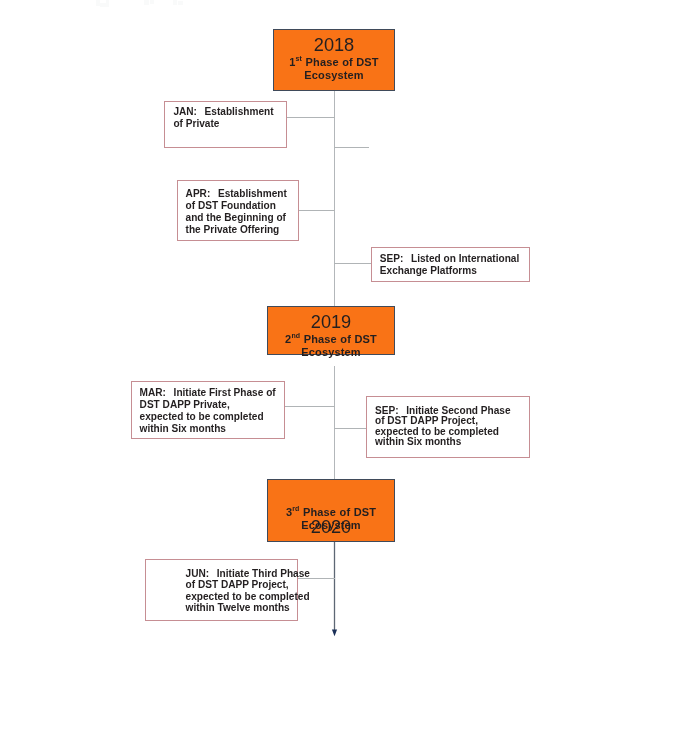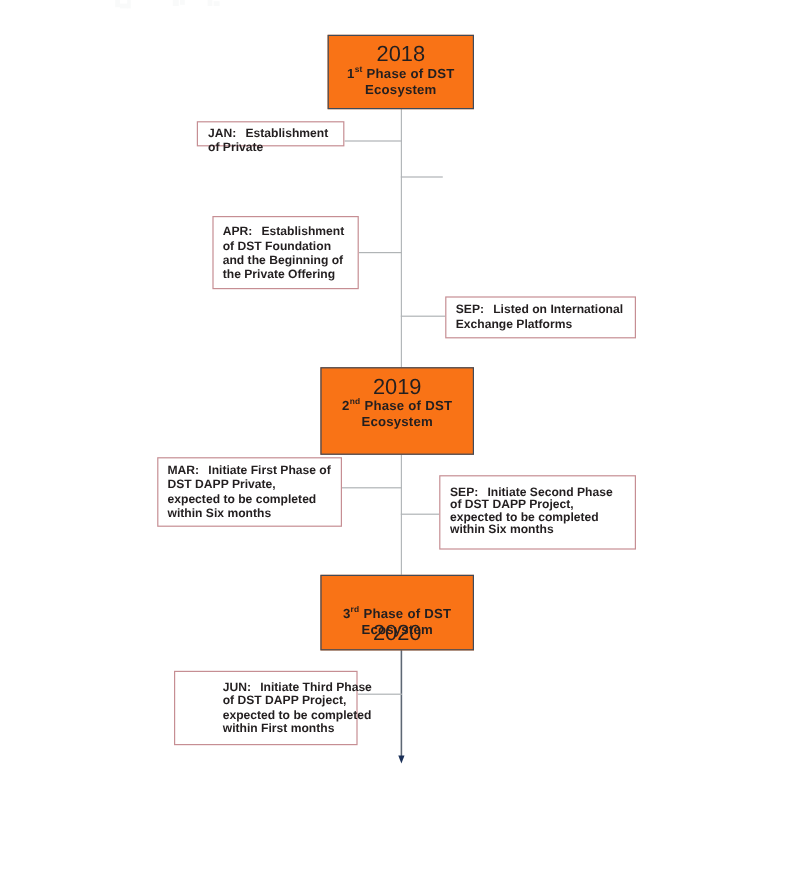--- a/index.html
+++ b/index.html
@@ -50,31 +50,31 @@
   <div class="hline" style="left:334px;top:263px;width:38px;"></div>
   <div class="hline" style="left:285px;top:406px;width:50px;"></div>
   <div class="hline" style="left:334px;top:428px;width:33px;"></div>
   <div class="hline" style="left:298px;top:578px;width:37px;"></div>
 
   <div class="phase-box" style="left:273px;top:29px;width:122px;height:62px;">
     <div class="phase-year" style="top:6.2px;">2018</div>
     <div class="phase-sub" style="top:26.2px;"><span>1</span><sup>st</sup> <span>Phase of DST</span><div>Ecosystem</div></div>
   </div>
 
-  <div class="phase-box" style="left:267px;top:306px;width:128px;height:73px;">
+  <div class="phase-box" style="left:267px;top:306px;width:128px;height:49px;">
     <div class="phase-year" style="top:6.2px;">2019</div>
     <div class="phase-sub" style="top:26.2px;"><span>2</span><sup>nd</sup> <span>Phase of DST</span><div>Ecosystem</div></div>
   </div>
 
   <div class="phase-box" style="left:267px;top:479px;width:128px;height:63px;">
     <div class="phase-year" style="top:6.2px;margin-top:32px;">2020</div>
     <div class="phase-sub" style="top:26.2px;"><span>3</span><sup>rd</sup> <span>Phase of DST</span><div>Ecosystem</div></div>
   </div>
 
-  <div class="milestone" style="left:164px;top:101px;width:123px;height:21px;">
+  <div class="milestone" style="left:164px;top:101px;width:123px;height:47px;">
     <div class="ms-text" style="left:8.4px;top:4.2px;line-height:12.0px;"><div>JAN:   Establishment</div><div>of Private</div></div>
   </div>
 
 
   <div class="milestone" style="left:371px;top:247px;width:159px;height:35px;">
     <div class="ms-text" style="left:7.8px;top:5.0px;line-height:11.9px;"><div>SEP:   Listed on International</div><div>Exchange Platforms</div></div>
   </div>
 
   <div class="milestone" style="left:177px;top:180px;width:122px;height:61px;">
     <div class="ms-text" style="left:7.6px;top:7.1px;line-height:11.96px;"><div>APR:   Establishment</div><div>of DST Foundation</div><div>and the Beginning of</div><div>the Private Offering</div></div>
@@ -82,16 +82,16 @@
 
   <div class="milestone" style="left:131px;top:381px;width:154px;height:58px;">
     <div class="ms-text" style="left:7.6px;top:5.4px;line-height:11.96px;"><div>MAR:   Initiate First Phase of</div><div>DST DAPP Private,</div><div>expected to be completed</div><div>within Six months</div></div>
   </div>
 
   <div class="milestone" style="left:366px;top:396px;width:164px;height:62px;">
     <div class="ms-text" style="left:8.0px;top:8.5px;line-height:10.5px;"><div>SEP:   Initiate Second Phase</div><div>of DST DAPP Project,</div><div>expected to be completed</div><div>within Six months</div></div>
   </div>
 
   <div class="milestone" style="left:145px;top:559px;width:153px;height:62px;">
-    <div class="ms-text" style="left:7.6px;top:7.9px;line-height:11.5px;margin-left:32px;"><div>JUN:   Initiate Third Phase</div><div>of DST DAPP Project,</div><div>expected to be completed</div><div>within First months</div></div>
+    <div class="ms-text" style="left:7.6px;top:7.9px;line-height:11.5px;margin-left:32px;"><div>JUN:   Initiate Third Phase</div><div>of DST DAPP Project,</div><div>expected to be completed</div><div>within Twelve months</div></div>
   </div>
 
 </div>
 
 </body></html>

